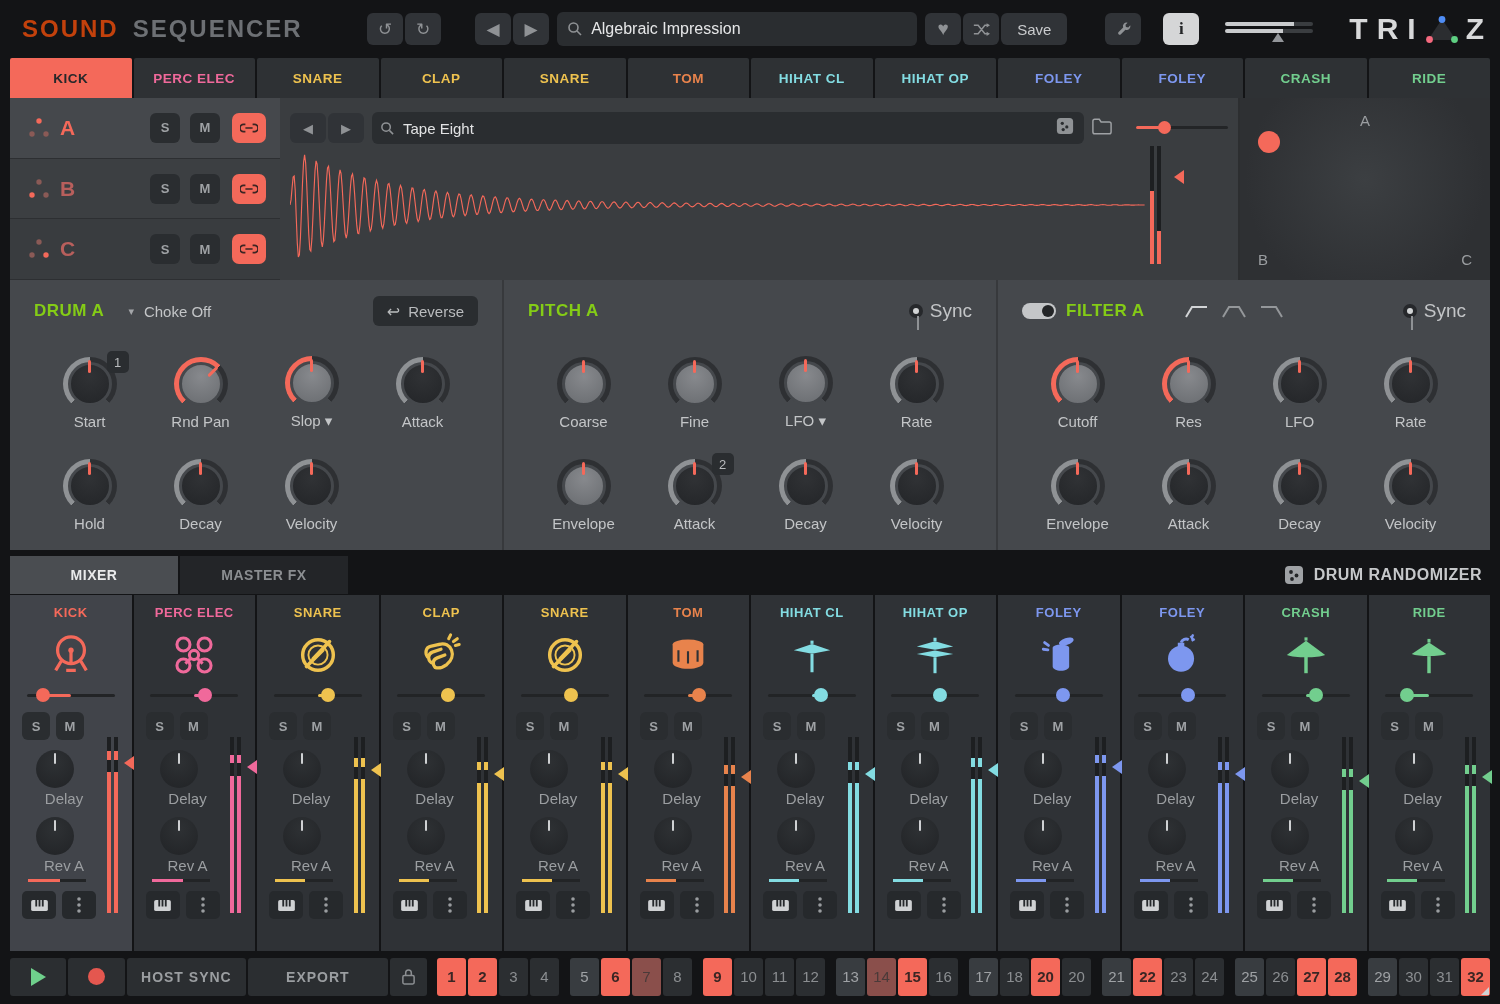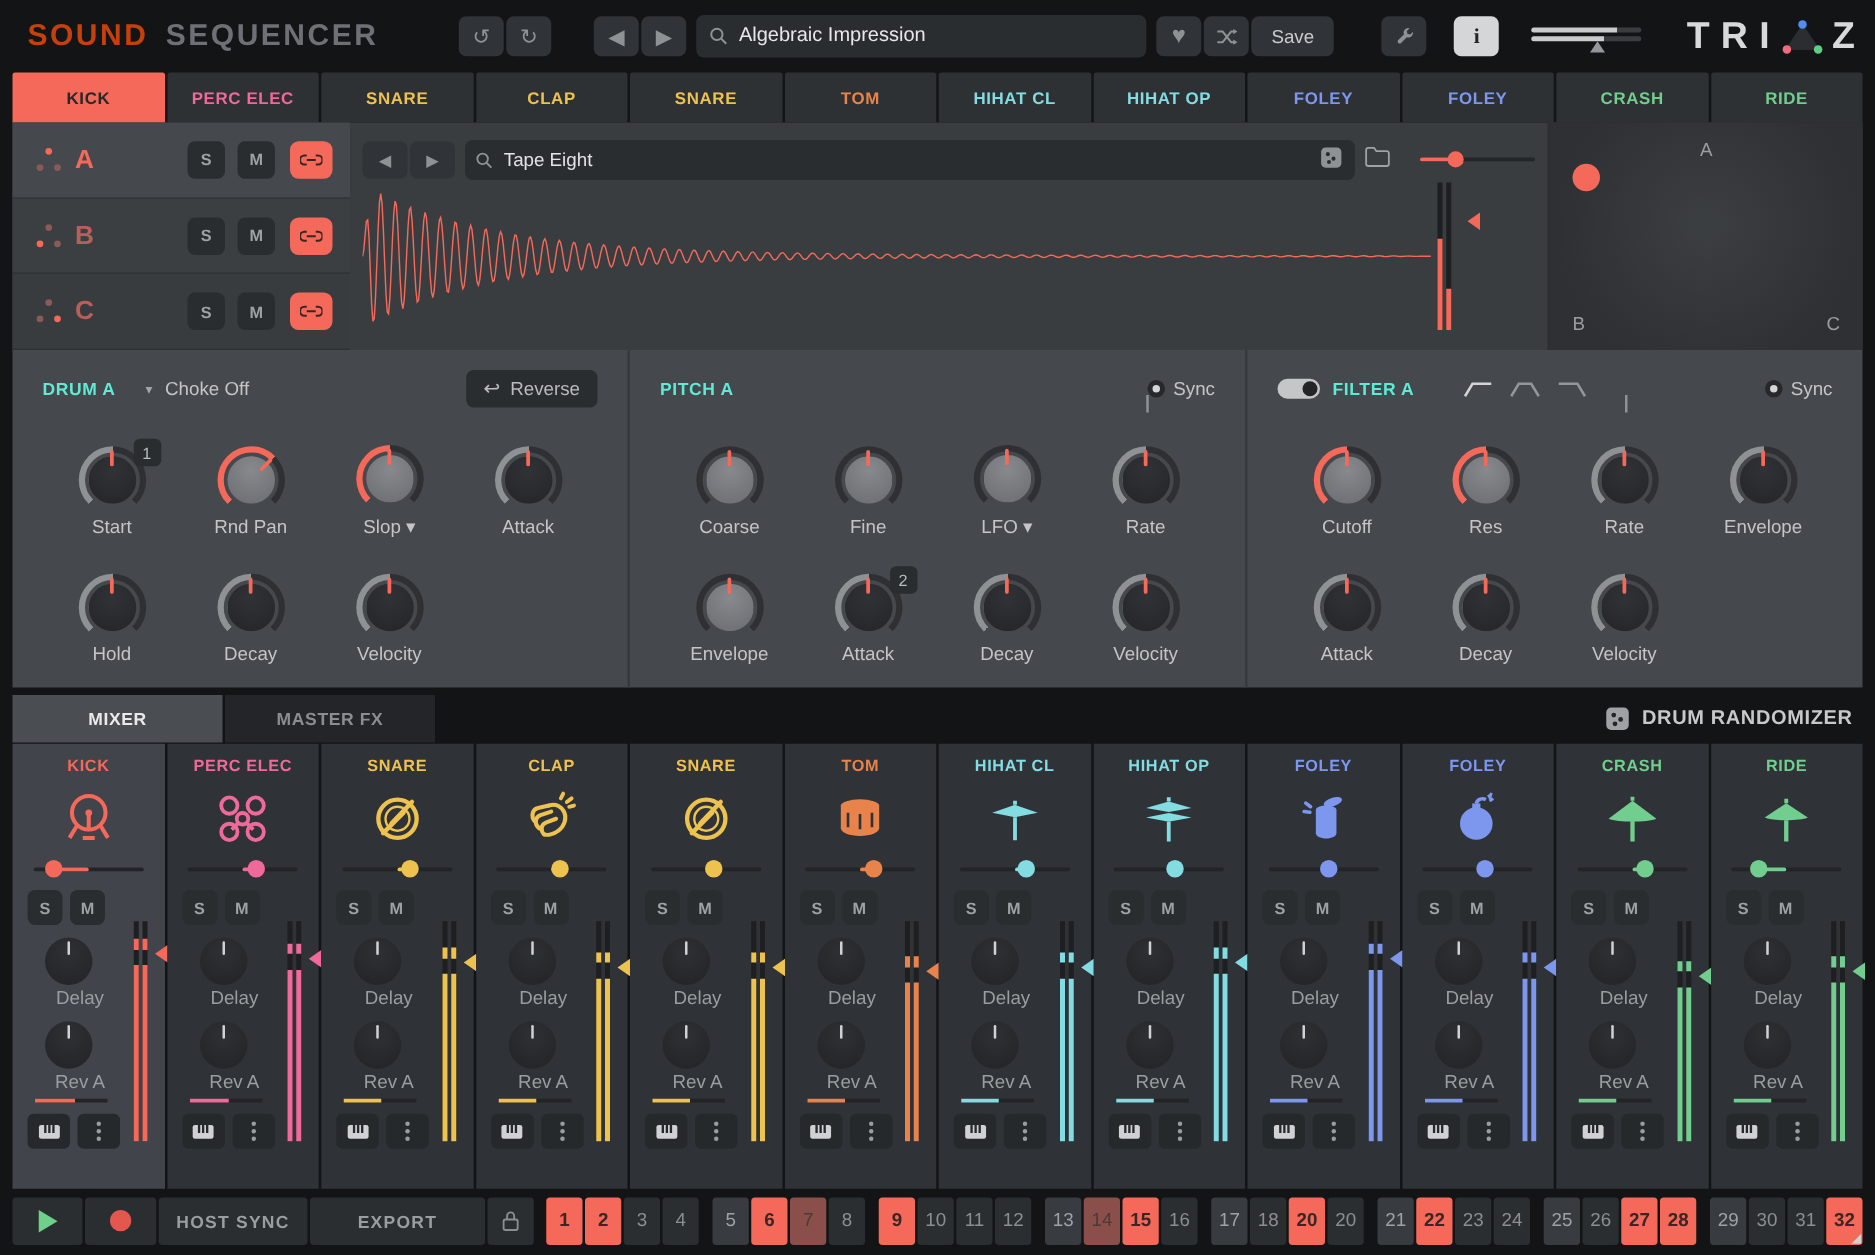--- a/index.html
+++ b/index.html
@@ -63,30 +63,30 @@
   .xy-pad { width:252px; position:relative; background:radial-gradient(circle at 50% 45%, #3c3f42 0%, #2e3033 75%);
     border-left:2px solid #2c2e30; }
   .xy-label { position:absolute; color:#9b9ea1; font-size:15px; }
   .xy-dot { position:absolute; width:22px; height:22px; border-radius:50%; background:#f4695a; cursor:pointer; }
 
   
   .engine { height:270px; margin:0 10px; background:#45484c; display:flex; }
   .epanel { flex:1; padding:16px 24px 0 24px; }
   .epanel + .epanel { border-left:2px solid #37393c; }
   .ehead { display:flex; align-items:center; height:30px; gap:10px; }
-  .etitle { font-size:14px; font-weight:bold; color:#5eead4; letter-spacing:.5px;text-align:center; }
+  .etitle { font-size:17px; font-weight:bold; color:#84cc16; letter-spacing:.5px;text-align:center; }
   .caret { color:#a3a6a9; font-size:11px; }
   .choke { color:#c3c5c7; font-size:15px; }
   .reverse-btn { margin-left:auto; background:#2a2d30; border-radius:6px; height:30px; padding:0 14px;
     display:flex; align-items:center; gap:8px; color:#b9bbbd; font-size:15px; cursor:pointer; }
   .sync-wrap { margin-left:auto; display:flex; align-items:center; gap:7px; }
   .sync-radio { width:14px; height:14px; border-radius:50%; background:#26282b; position:relative; cursor:pointer; }
   .sync-radio:after { content:""; position:absolute; left:4px; top:4px; width:6px; height:6px;
     border-radius:50%; background:#d2d4d5; }
-  .sync-label { font-size:15px; color:#c3c5c7; }
+  .sync-label { font-size:19px; color:#c3c5c7; }
   .toggle { width:34px; height:16px; border-radius:9px; background:#c4c6c8; position:relative; cursor:pointer; }
   .toggle:after { content:""; position:absolute; right:2px; top:2px; width:12px; height:12px;
     border-radius:50%; background:#232527; }
   .fshapes { display:flex; gap:12px; margin-left:28px; }
   .kgrid { display:grid; grid-template-columns:repeat(4,1fr); row-gap:2px; margin-top:4px; }
   .kcell { display:flex; flex-direction:column; align-items:center; position:relative; height:100px; justify-content:flex-end; }
   .klabel { font-size:15px; color:#c3c5c7; margin-top:2px; }
   .knob { position:relative; width:54px; height:54px; cursor:pointer; }
   .knob .ring { position:absolute; inset:0; border-radius:50%; }
   .knob .body { position:absolute; inset:5px; border-radius:50%; border:3px solid #45484c; }
@@ -546,20 +546,28 @@
         </div>
         <div class="kcell">
           <div class="knob">
             <div class="ring" style="background: conic-gradient(from 225deg, rgb(244, 105, 90) 0deg, rgb(244, 105, 90) 135deg, rgb(46, 48, 51) 135deg, rgb(46, 48, 51) 270deg, rgba(0, 0, 0, 0) 270deg);"></div>
             <div class="body light"></div>
             <div class="pointer" style="transform: rotate(0deg);"></div>
           </div>
           <div class="klabel">Res</div>
         </div>
         <div class="kcell">
+          <div class="knob">
+            <div class="ring" style="background: conic-gradient(from 225deg, rgb(143, 146, 149) 0deg, rgb(143, 146, 149) 135deg, rgb(46, 48, 51) 135deg, rgb(46, 48, 51) 270deg, rgba(0, 0, 0, 0) 270deg);"></div>
+            <div class="body dark"></div>
+            <div class="pointer" style="transform: rotate(0deg);"></div>
+          </div>
+          <div class="klabel">LFO</div>
+        </div>
+        <div class="kcell">
           <div class="sync-line"></div>
           <div class="knob">
             <div class="ring" style="background: conic-gradient(from 225deg, rgb(143, 146, 149) 0deg, rgb(143, 146, 149) 135deg, rgb(46, 48, 51) 135deg, rgb(46, 48, 51) 270deg, rgba(0, 0, 0, 0) 270deg);"></div>
             <div class="body dark"></div>
             <div class="pointer" style="transform: rotate(0deg);"></div>
           </div>
           <div class="klabel">Rate</div>
         </div>
         <div class="kcell">
           <div class="knob">

